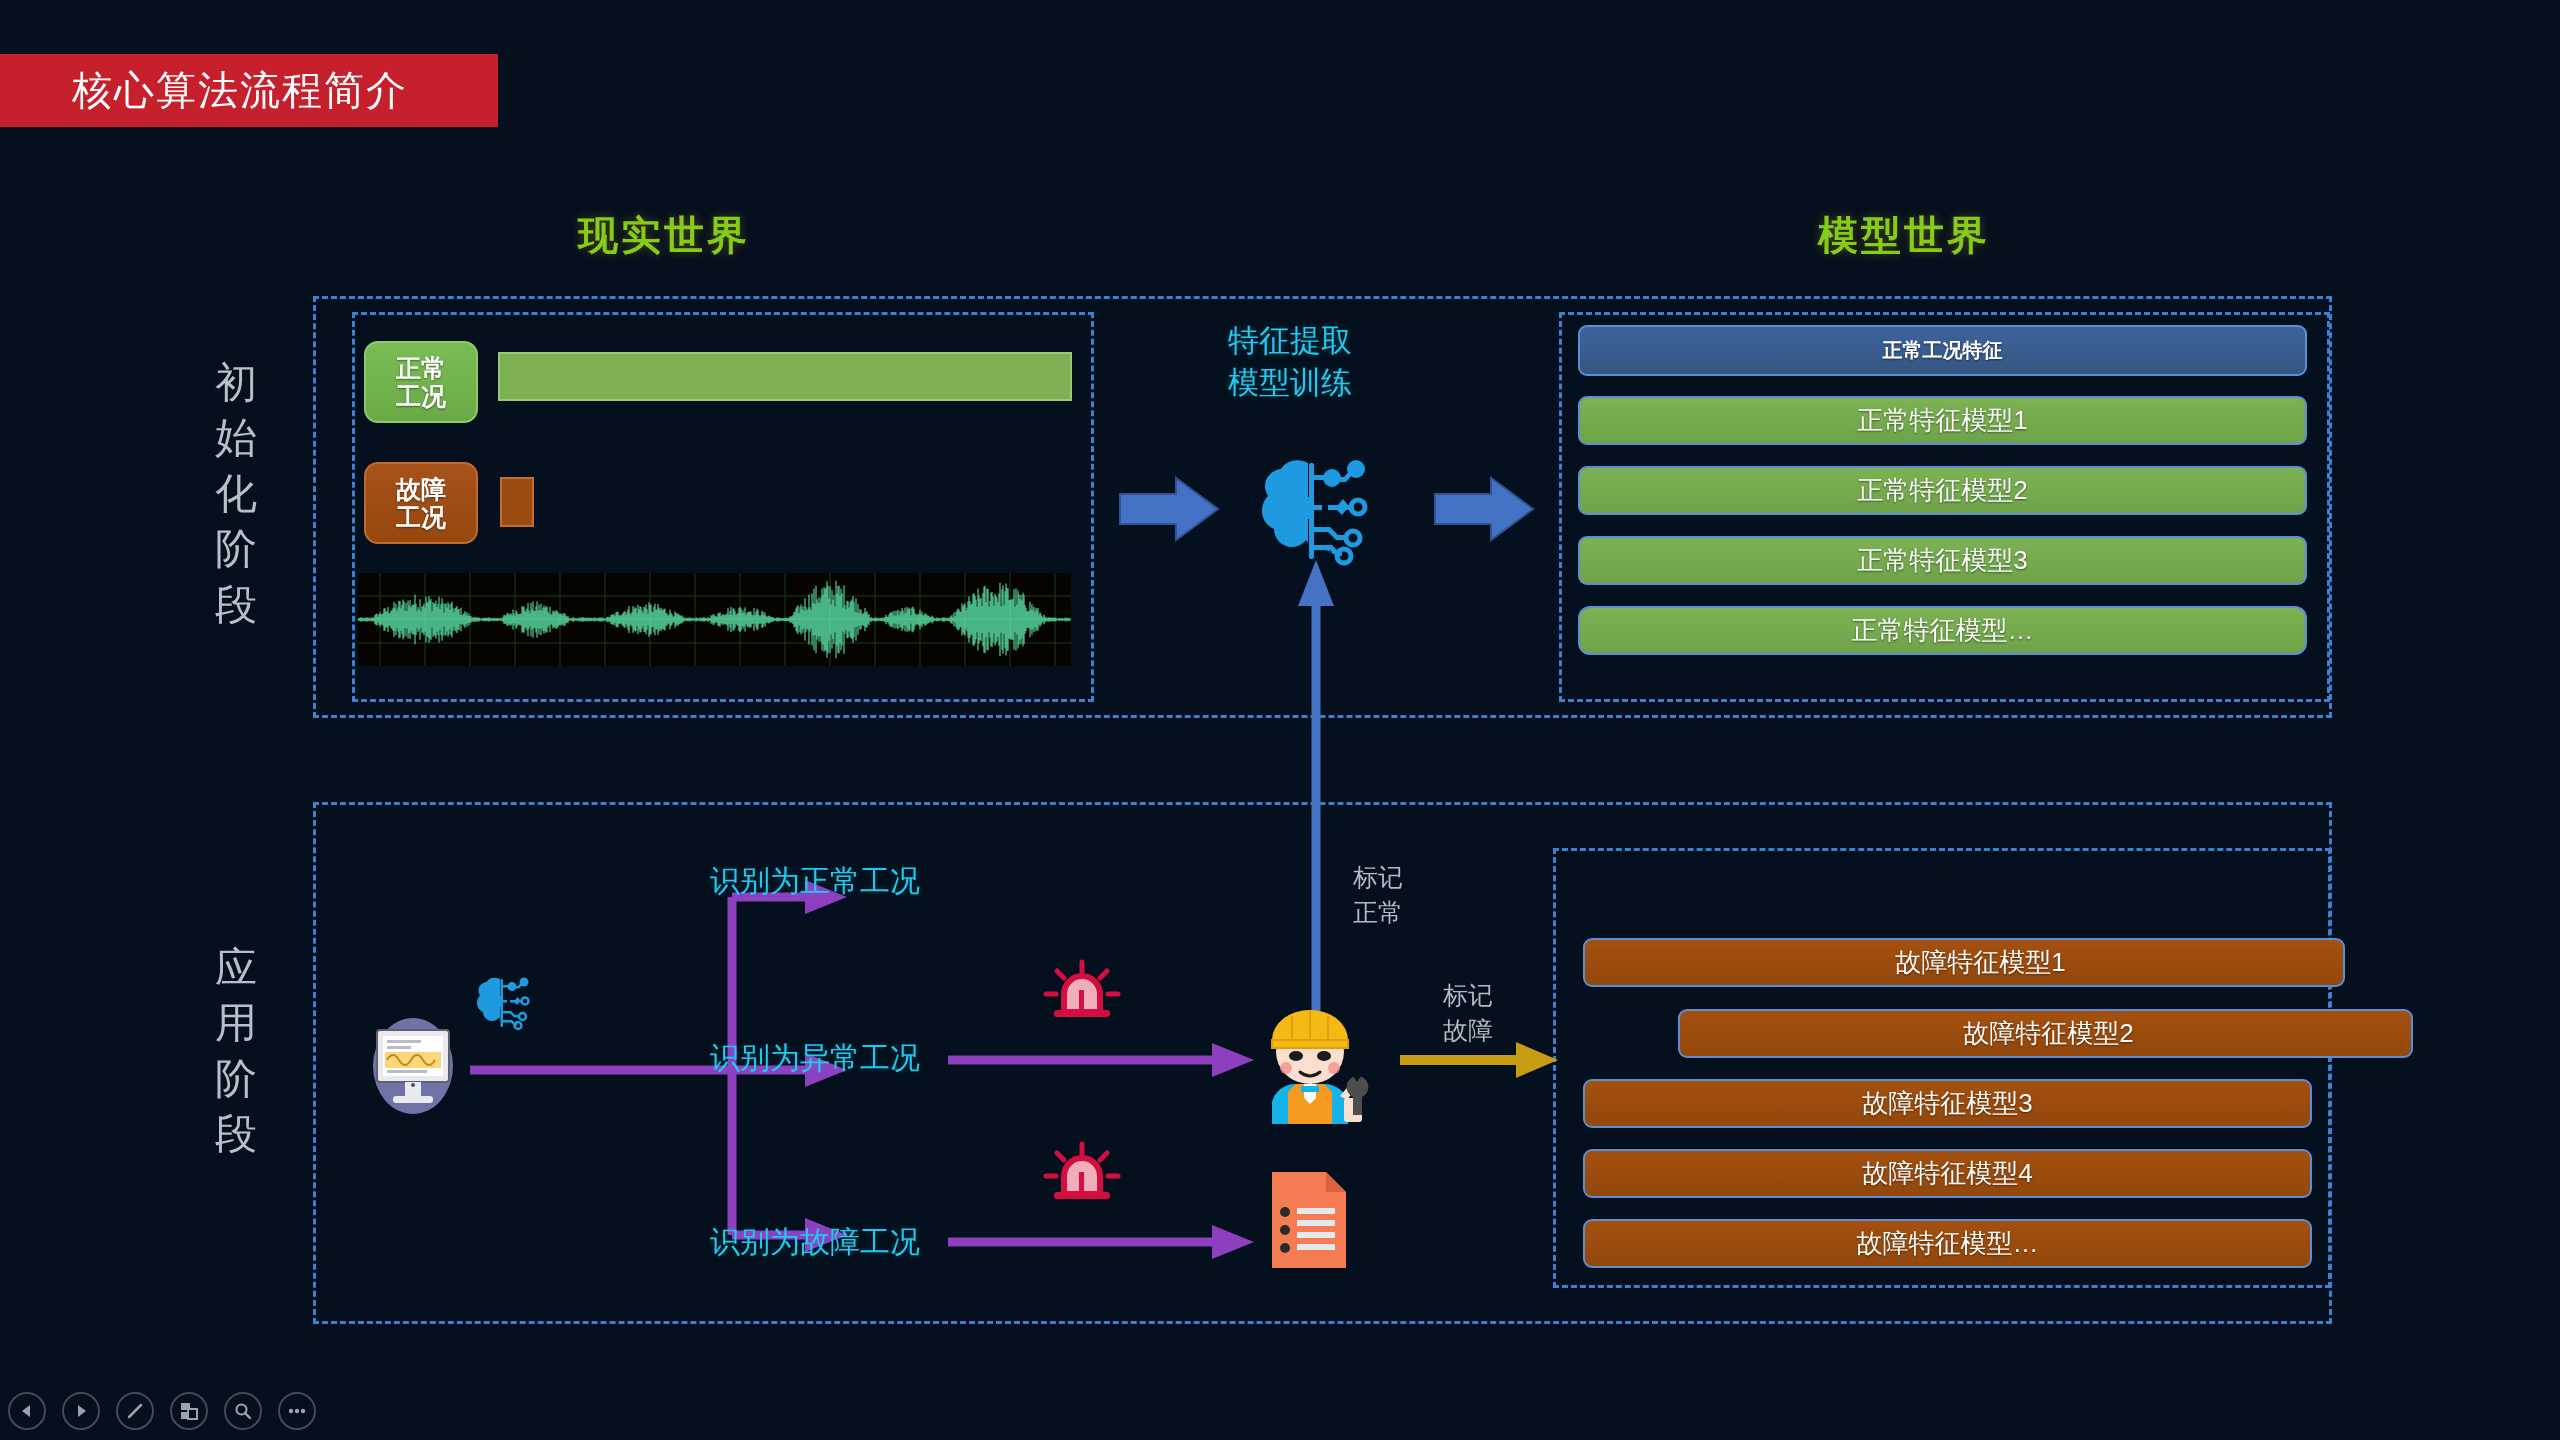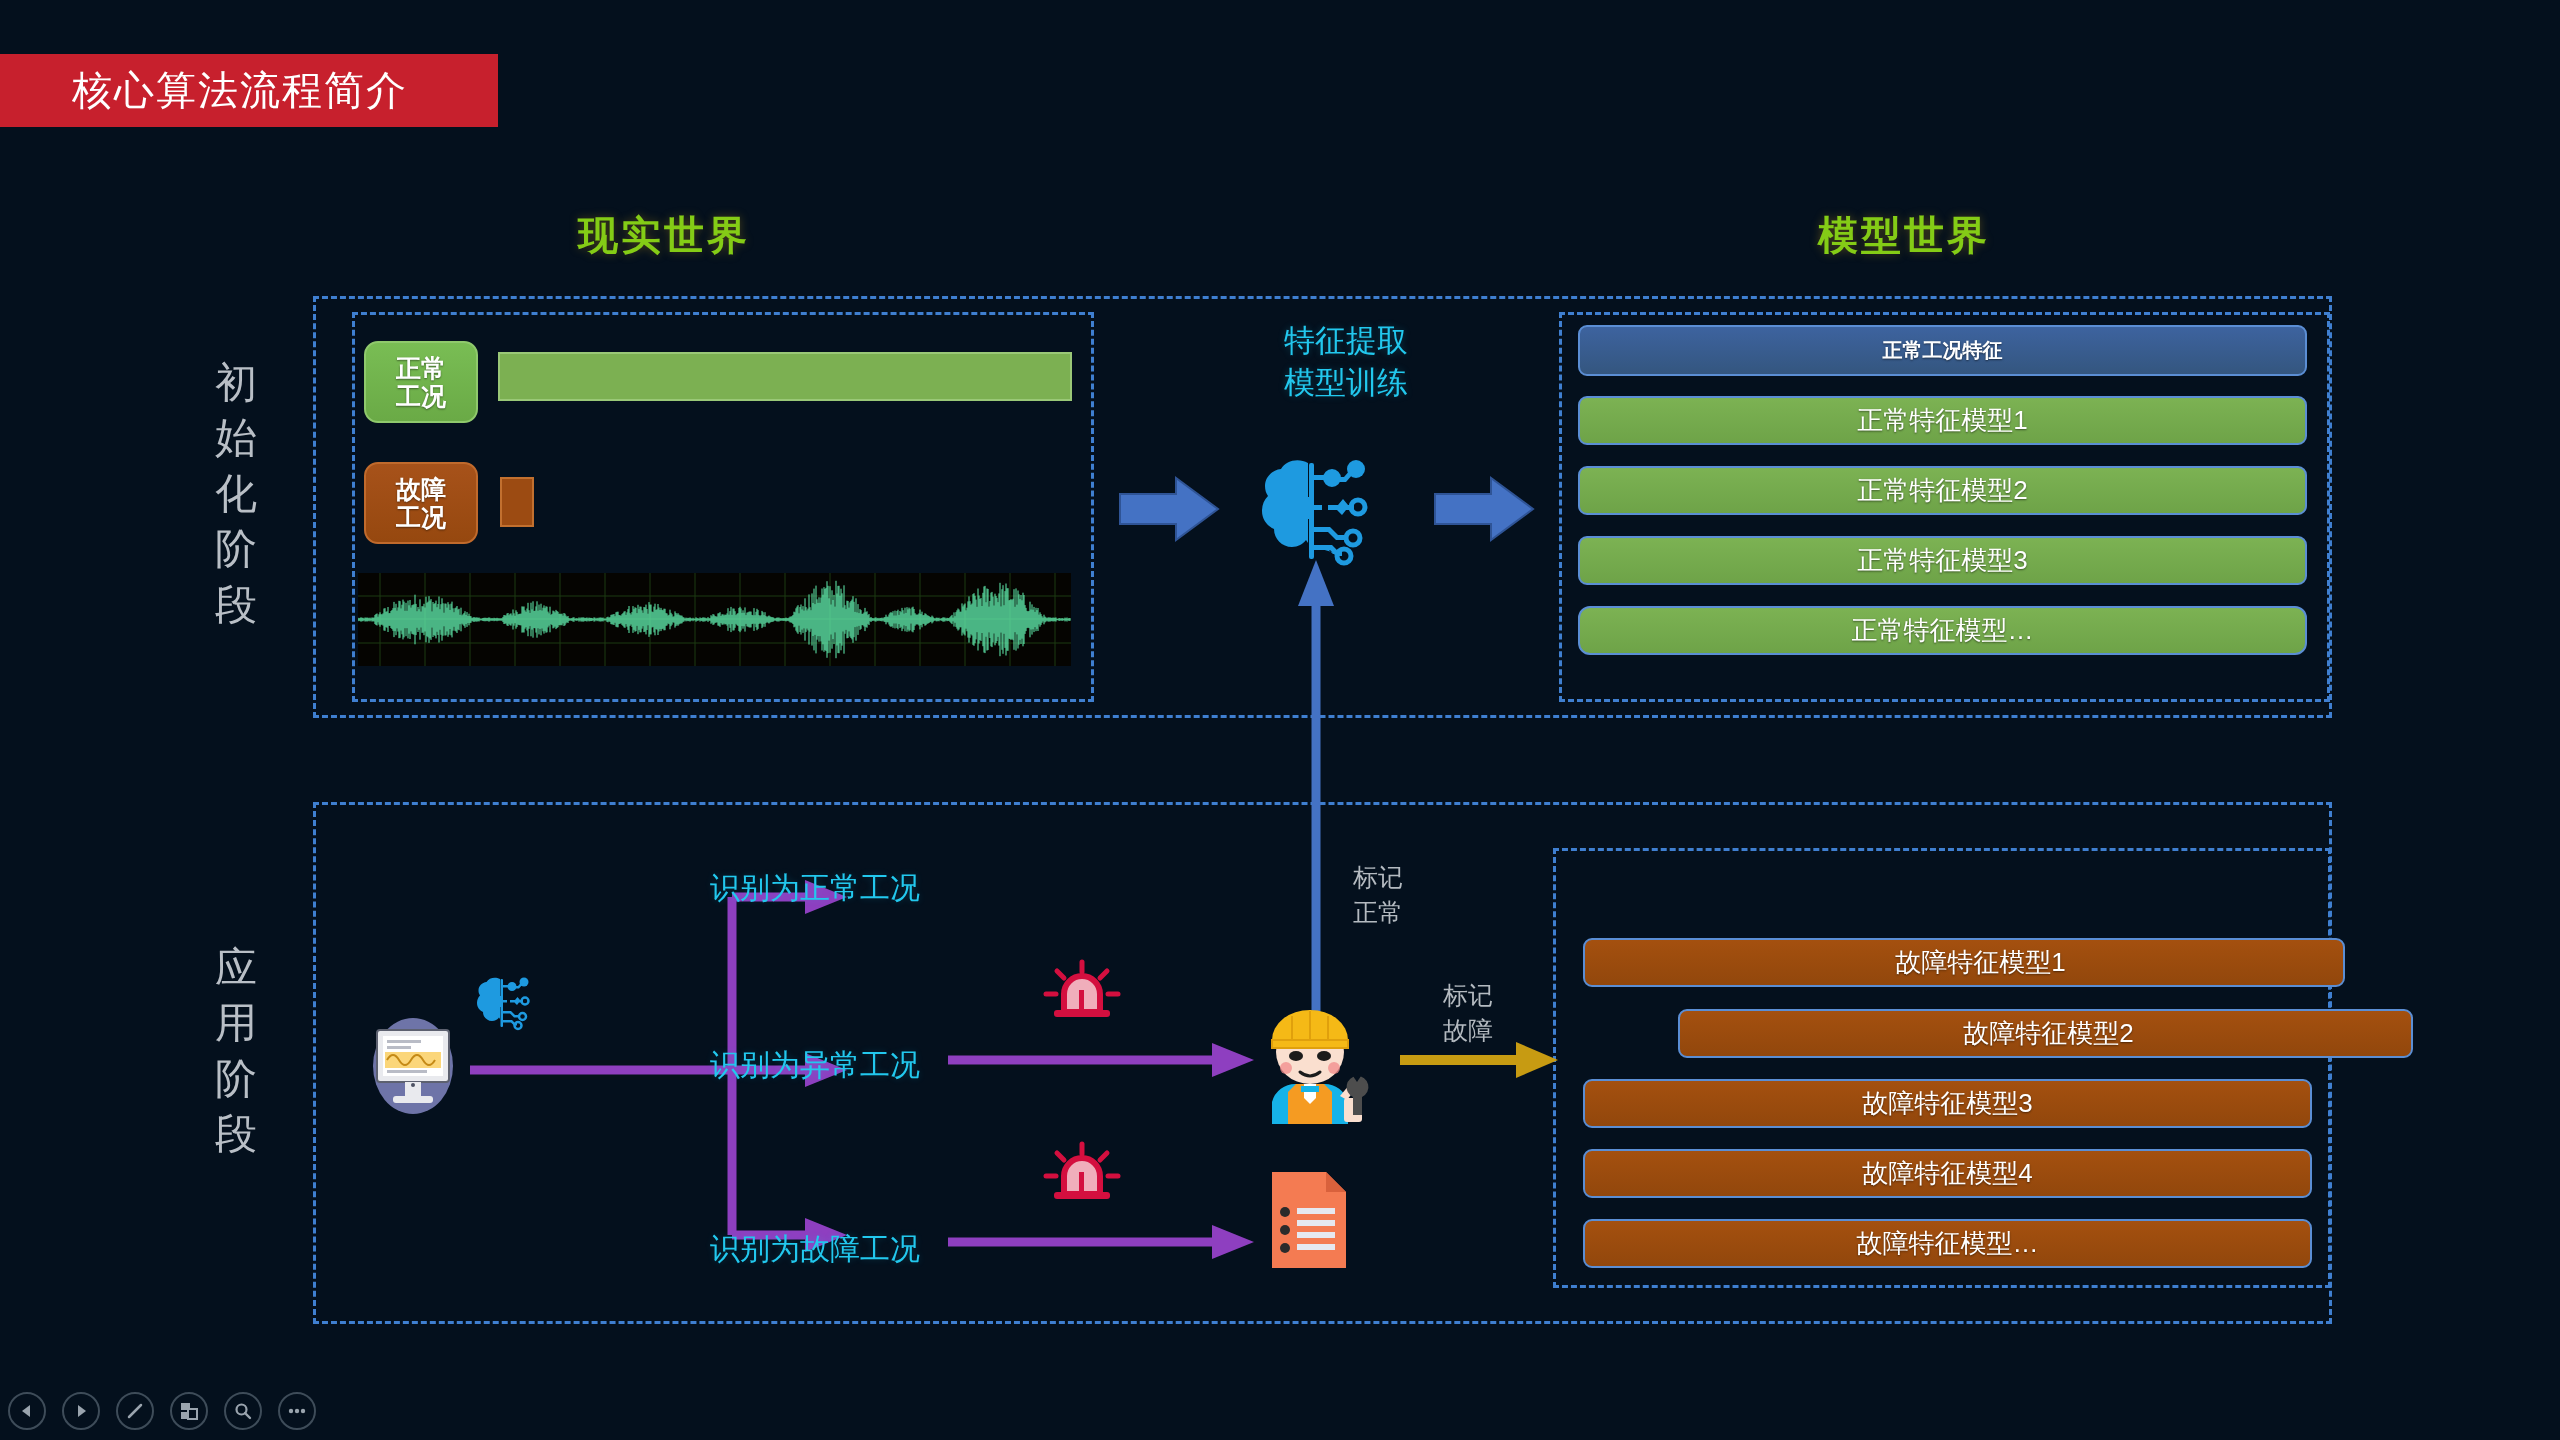--- a/index.html
+++ b/index.html
@@ -44,21 +44,21 @@
   .mbox.hdr-blue{background:linear-gradient(180deg,#3d639f,#34567f);font-weight:bold;font-size:20px;}
   .mbox.g{background:linear-gradient(180deg,#7cb253,#6ea348);}
   .mbox.hdr-gold{background:linear-gradient(180deg,#907c06,#7d6c05);font-weight:bold;font-size:27px;}
   .mbox.b{background:linear-gradient(180deg,#a4500f,#92470c);}
 
   
   .cyan-note{position:absolute;font-size:31px;color:#22c8ee;line-height:1.35;
       text-shadow:0 0 7px rgba(34,200,238,.25);}
   .gray-note{position:absolute;font-size:25px;color:#b4bac0;line-height:1.4;text-align:center;}
   .cyan-label{position:absolute;font-size:30px;color:#22c8ee;white-space:nowrap;
-      text-shadow:0 0 7px rgba(34,200,238,.2);margin-top:7px;}
+      text-shadow:0 0 7px rgba(34,200,238,.2);}
 
   
   .toolbar{position:absolute;left:8px;bottom:10px;display:flex;gap:16px;align-items:center;}
   .tb{width:34px;height:34px;border-radius:50%;border:2px solid #3e4c59;
       display:flex;align-items:center;justify-content:center;color:#9aa4ae;}
 
   svg{overflow:visible;}
 </style>
 </head>
 <body>
@@ -140,21 +140,21 @@
       <circle cx="110" cy="52" r="7" fill="none" stroke="#1e9ae0" stroke-width="5"></circle>
       <path d="M66 72h16l8 8h10v5H88l-8-8H66z"></path>
       <circle cx="105" cy="83" r="7" fill="none" stroke="#1e9ae0" stroke-width="5"></circle>
       <path d="M66 92h12l7 7h6"></path>
       <rect x="66" y="90" width="14" height="5"></rect>
       <path d="M80 90h4l6 6h4v5h-6l-6-6h-2z"></path>
       <circle cx="96" cy="101" r="7" fill="none" stroke="#1e9ae0" stroke-width="5"></circle>
     </g>
   </svg>
 
-  <div class="cyan-note" style="left:1228px;top:320px;text-align:right;width:180px;">
+  <div class="cyan-note" style="left:1228px;top:320px;text-align:left;width:180px;">
     <div>特征提取</div>
     <div>模型训练</div>
   </div>
 
   <div class="mbox hdr-blue" style="left:1578px;top:325px;width:725px;height:47px;">正常工况特征</div>
   <div class="mbox g" style="left:1578px;top:396px;width:725px;height:45px;">正常特征模型1</div>
   <div class="mbox g" style="left:1578px;top:466px;width:725px;height:45px;">正常特征模型2</div>
   <div class="mbox g" style="left:1578px;top:536px;width:725px;height:45px;">正常特征模型3</div>
   <div class="mbox g" style="left:1578px;top:606px;width:725px;height:45px;border-radius:12px;">正常特征模型…</div>
 

